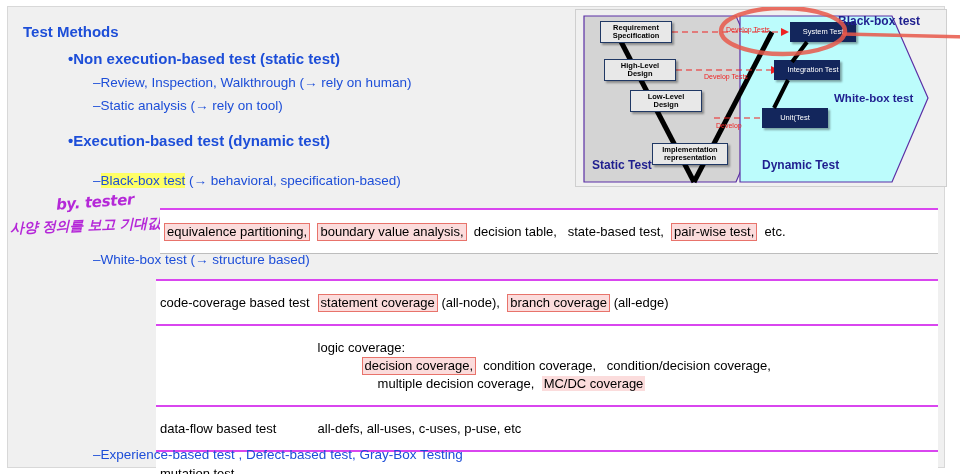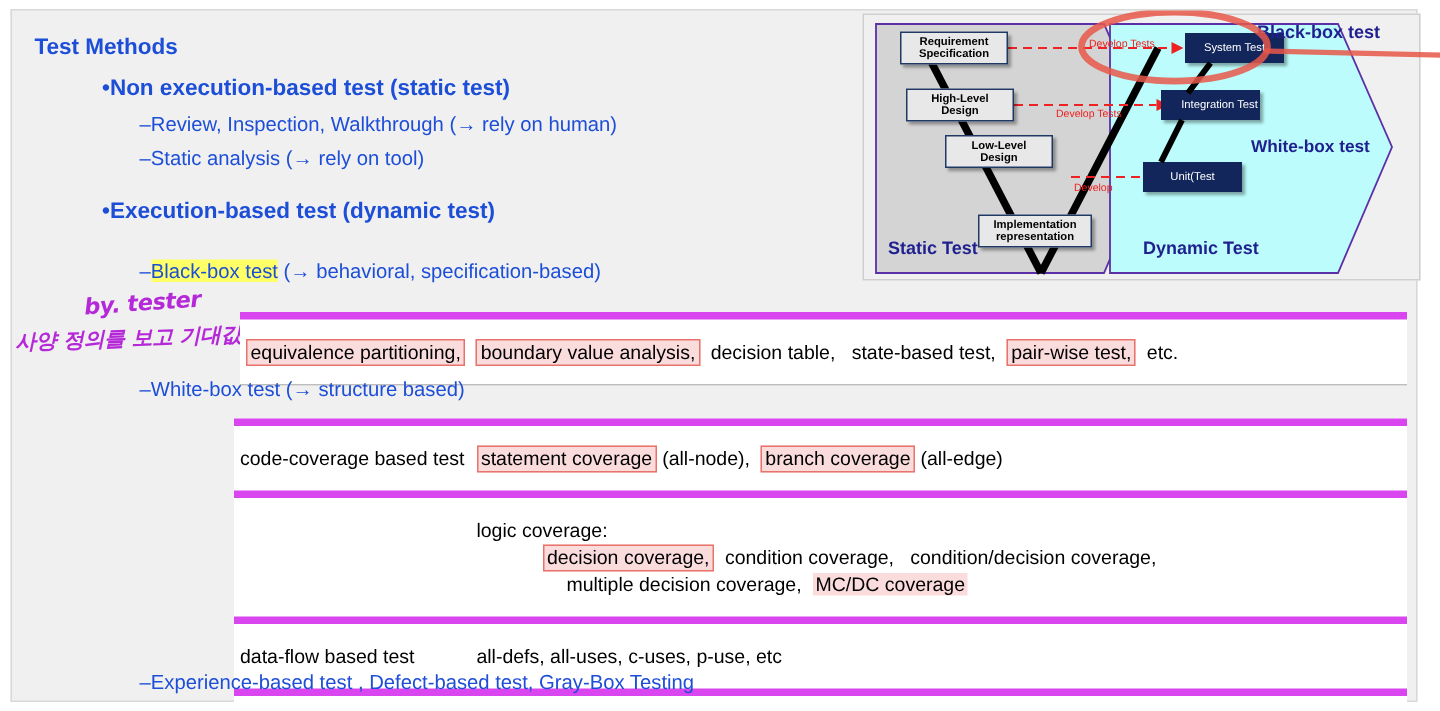--- a/index.html
+++ b/index.html
@@ -25,21 +25,21 @@
   .hl-pink{
     background:#fbdcdc;
     border:1px solid #e8736b;
     padding:0 2px 1px 2px;
   }
   .hl-pink-nb{background:#fbdcdc;padding:0 2px;}
 
   
   .tbl{position:absolute;background:#ffffff;border-collapse:collapse;}
   .tbl td{
-    border-top:5px solid #d946ef;
+    border-top:2px solid #d946ef;
     border-bottom:1px solid #bdbdbd;
     background:#ffffff;
     font-size:13px;
     color:#000;
     padding:14px 4px;
     vertical-align:top;
     white-space:nowrap;
   }
 
   

